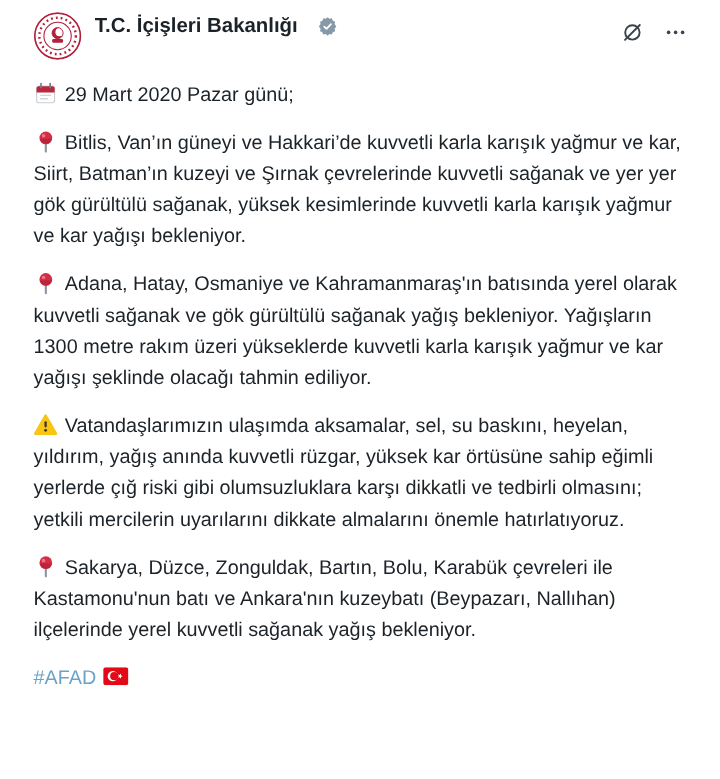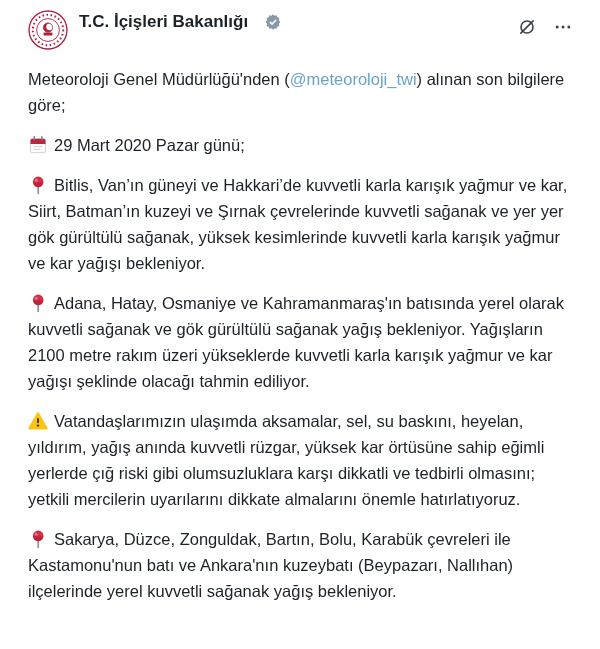--- a/index.html
+++ b/index.html
@@ -63,21 +63,20 @@
           <circle cx="5" cy="12" r="1.8" fill="#39434c"></circle>
           <circle cx="12" cy="12" r="1.8" fill="#39434c"></circle>
           <circle cx="19" cy="12" r="1.8" fill="#39434c"></circle>
         </svg>
       </button>
     </div>
   </div>
 
   <div class="body">
 
-    <p><span>Meteoroloji Genel Müdürlüğü'nden (</span><a class="text-link">@meteoroloji_twi</a><span>) alınan son bilgilere göre;</span></p>
 
     <p><svg class="inline-icon" viewBox="0 0 20 20">
           <rect x="2.5" y="3.8" width="15" height="13.8" rx="1.8" fill="#fdfdfd" stroke="#c9ced3" stroke-width="0.9"></rect>
           <path d="M2.5 5.6c0-1 .8-1.8 1.8-1.8h11.4c1 0 1.8.8 1.8 1.8V9h-15z" fill="#b8273d"></path>
           <line x1="6.2" y1="1.6" x2="6.2" y2="5" stroke="#747f89" stroke-width="1.4" stroke-linecap="round"></line>
           <line x1="13.8" y1="1.6" x2="13.8" y2="5" stroke="#747f89" stroke-width="1.4" stroke-linecap="round"></line>
           <line x1="5.5" y1="11.5" x2="14.5" y2="11.5" stroke="#cfd4d9" stroke-width="1.1"></line>
           <line x1="5.5" y1="14.3" x2="12" y2="14.3" stroke="#cfd4d9" stroke-width="1.1"></line>
         </svg><span>29 Mart 2020 Pazar günü;</span></p>
 
@@ -86,30 +85,36 @@
           <circle cx="10.2" cy="6.9" r="5.3" fill="#d32e45"></circle>
           <path d="M5 7.6a5.3 5.3 0 0 0 10.4 0z" fill="#a81f33" opacity="0.55"></path>
           <circle cx="8.3" cy="5.2" r="1.5" fill="#ef7287"></circle>
         </svg><span>Bitlis, Van’ın güneyi ve Hakkari’de kuvvetli karla karışık yağmur ve kar, Siirt, Batman’ın kuzeyi ve Şırnak çevrelerinde kuvvetli sağanak ve yer yer gök gürültülü sağanak, yüksek kesimlerinde kuvvetli karla karışık yağmur ve kar yağışı bekleniyor.</span></p>
 
     <p><svg class="inline-icon" viewBox="0 0 20 20">
           <line x1="10.2" y1="11" x2="10.2" y2="18.3" stroke="#8d97a0" stroke-width="1.8" stroke-linecap="round"></line>
           <circle cx="10.2" cy="6.9" r="5.3" fill="#d32e45"></circle>
           <path d="M5 7.6a5.3 5.3 0 0 0 10.4 0z" fill="#a81f33" opacity="0.55"></path>
           <circle cx="8.3" cy="5.2" r="1.5" fill="#ef7287"></circle>
-        </svg><span>Adana, Hatay, Osmaniye ve Kahramanmaraş'ın batısında yerel olarak kuvvetli sağanak ve gök gürültülü sağanak yağış bekleniyor. Yağışların 2100 metre rakım üzeri yükseklerde kuvvetli karla karışık yağmur ve kar yağışı şeklinde olacağı tahmin ediliyor.</span></p>
+        </svg><span>Adana, Hatay, Osmaniye ve Kahramanmaraş'ın batısında yerel olarak kuvvetli sağanak ve gök gürültülü sağanak yağış bekleniyor. Yağışların 1300 metre rakım üzeri yükseklerde kuvvetli karla karışık yağmur ve kar yağışı şeklinde olacağı tahmin ediliyor.</span></p>
 
     <p><svg class="inline-icon" viewBox="0 0 20 20">
           <path d="M10 2.4 L18.6 17.3 H1.4 Z" fill="#f9c513" stroke="#f9c513" stroke-width="2.2" stroke-linejoin="round"></path>
           <rect x="9.05" y="7" width="1.9" height="5.2" rx="0.95" fill="#3e3429"></rect>
           <circle cx="10" cy="14.6" r="1.2" fill="#3e3429"></circle>
         </svg><span>Vatandaşlarımızın ulaşımda aksamalar, sel, su baskını, heyelan, yıldırım, yağış anında kuvvetli rüzgar, yüksek kar örtüsüne sahip eğimli yerlerde çığ riski gibi olumsuzluklara karşı dikkatli ve tedbirli olmasını; yetkili mercilerin uyarılarını dikkate almalarını önemle hatırlatıyoruz.</span></p>
 
     <p><svg class="inline-icon" viewBox="0 0 20 20">
           <line x1="10.2" y1="11" x2="10.2" y2="18.3" stroke="#8d97a0" stroke-width="1.8" stroke-linecap="round"></line>
           <circle cx="10.2" cy="6.9" r="5.3" fill="#d32e45"></circle>
           <path d="M5 7.6a5.3 5.3 0 0 0 10.4 0z" fill="#a81f33" opacity="0.55"></path>
           <circle cx="8.3" cy="5.2" r="1.5" fill="#ef7287"></circle>
         </svg><span>Sakarya, Düzce, Zonguldak, Bartın, Bolu, Karabük çevreleri ile Kastamonu'nun batı ve Ankara'nın kuzeybatı (Beypazarı, Nallıhan) ilçelerinde yerel kuvvetli sağanak yağış bekleniyor.</span></p>
 
+    <p><a class="text-link">#AFAD</a><svg class="flag-icon" viewBox="0 0 21 15">
+          <rect x="0" y="0" width="21" height="15" rx="2.2" fill="#e30a17"></rect>
+          <circle cx="8" cy="7.5" r="4.3" fill="#ffffff"></circle>
+          <circle cx="9.2" cy="7.5" r="3.4" fill="#e30a17"></circle>
+          <polygon fill="#ffffff" points="16.4,7.5 14.87,8.06 14.81,9.69 13.81,8.4 12.24,8.85 13.15,7.5 12.24,6.15 13.81,6.6 14.81,5.31 14.87,6.94"></polygon>
+        </svg></p>
 
   </div>
 </div>
 
 </body></html>

